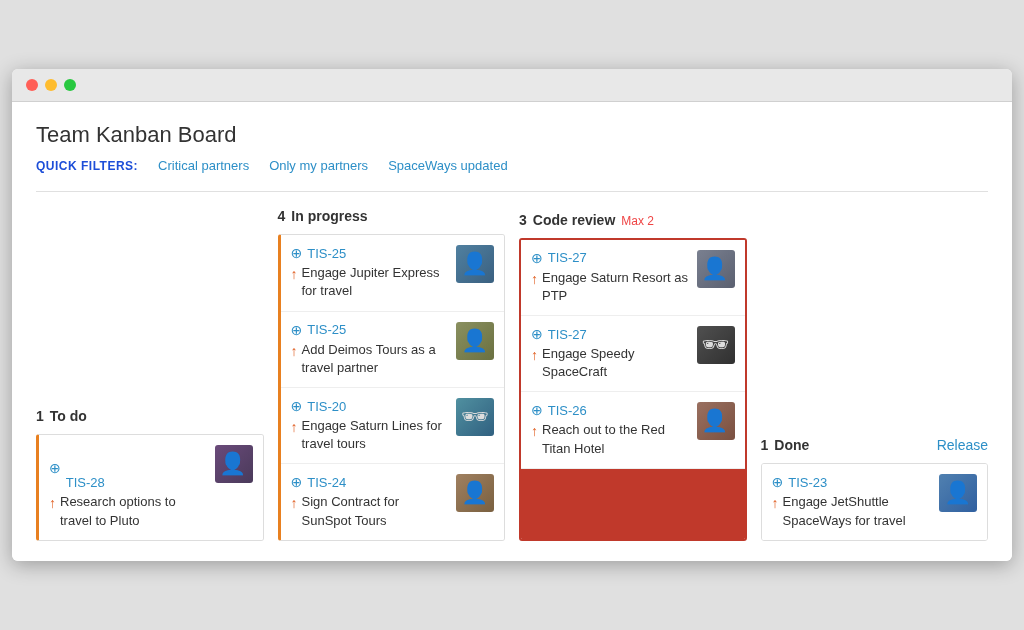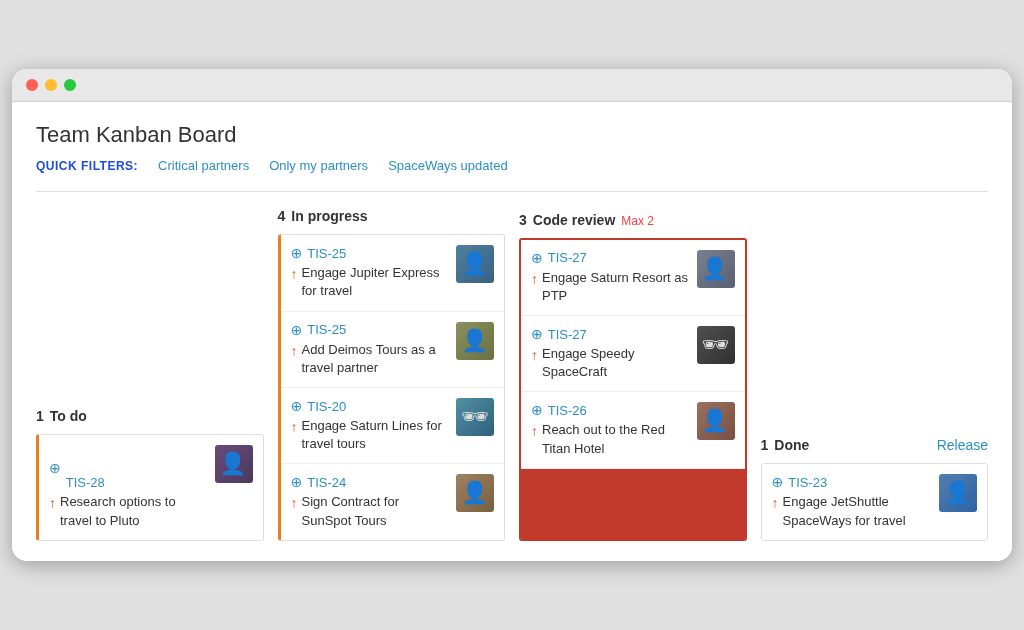--- a/index.html
+++ b/index.html
@@ -10,21 +10,21 @@
       display: flex;
       justify-content: center;
       align-items: center;
       min-height: 100vh;
       padding: 10px;
     }
 
     .window {
       width: 1000px;
       background: #f5f5f5;
-      border-radius: 15px;
+      border-radius: 6px;
       box-shadow: 0 4px 20px rgba(0,0,0,0.3);
       overflow: hidden;
     }
 
     .titlebar {
       background: #e8e8e8;
       padding: 10px 14px;
       display: flex;
       align-items: center;
       gap: 7px;

